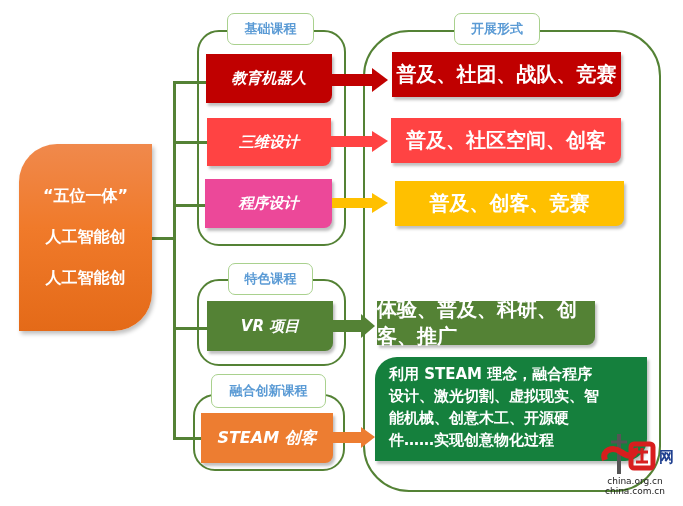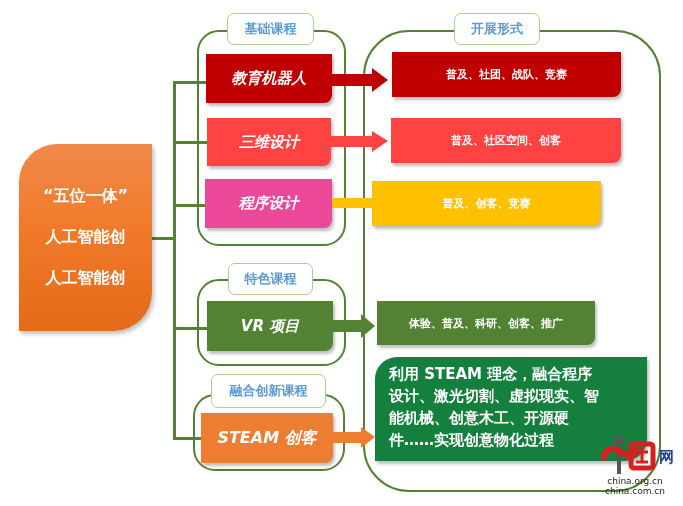--- a/index.html
+++ b/index.html
@@ -21,21 +21,21 @@
     background:#fff; border:1.5px solid #a9d18e; border-radius:7px;
     color:#5b9bd5; font-weight:bold; font-size:13px;
     display:flex; align-items:center; justify-content:center;
   }
   .box {
     color:#fff; font-weight:bold; font-size:15px;
     display:flex; align-items:center; justify-content:center;
     border-radius:0 0 8px 0; box-shadow:2px 3px 3px rgba(0,0,0,0.25);font-style:italic;
   }
   .rbox {
-    color:#fff; font-weight:bold; font-size:11px;
+    color:#fff; font-weight:bold; font-size:20px;
     display:flex; align-items:center; justify-content:center;
     border-radius:0 0 8px 0; box-shadow:2px 3px 3px rgba(0,0,0,0.25);font-family:Liberation Serif, serif;
   }
   .desc {
     color:#fff; font-weight:bold; font-size:15px; line-height:22px;
     padding:6px 10px 6px 14px; box-sizing:border-box;
     border-radius:22px 0 22px 0; box-shadow:2px 3px 3px rgba(0,0,0,0.25);
   }
   .line { background:#548235; }
   svg.arrows { position:absolute; left:0; top:0; }
@@ -94,21 +94,21 @@
     <polygon points="361,314 375,326 361,338"></polygon>
   </g>
   <g fill="#ed7d31">
     <rect x="333" y="432" width="30" height="11"></rect>
     <polygon points="361,427 375,437 361,448"></polygon>
   </g>
 </svg>
 
 <div class="abs rbox" style="left:392px;top:52px;width:229px;height:45px;background:#c00000;">普及、社团、战队、竞赛</div>
 <div class="abs rbox" style="left:391px;top:118px;width:230px;height:45px;background:#ff4343;">普及、社区空间、创客</div>
-<div class="abs rbox" style="left:372px;top:181px;width:229px;height:45px;background:#ffc000;">普及、创客、竞赛</div>
+<div class="abs rbox" style="left:395px;top:181px;width:229px;height:45px;background:#ffc000;">普及、创客、竞赛</div>
 <div class="abs rbox" style="left:377px;top:301px;width:218px;height:44px;background:#548235;">体验、普及、科研、创客、推广</div>
 
 <div class="abs desc" style="left:375px;top:357px;width:272px;height:104px;background:#15803d;">
   <div>利用 STEAM 理念，融合程序</div>
   <div>设计、激光切割、虚拟现实、智</div>
   <div>能机械、创意木工、开源硬</div>
   <div>件……实现创意物化过程</div>
 </div>
 
 <div class="abs logo">

